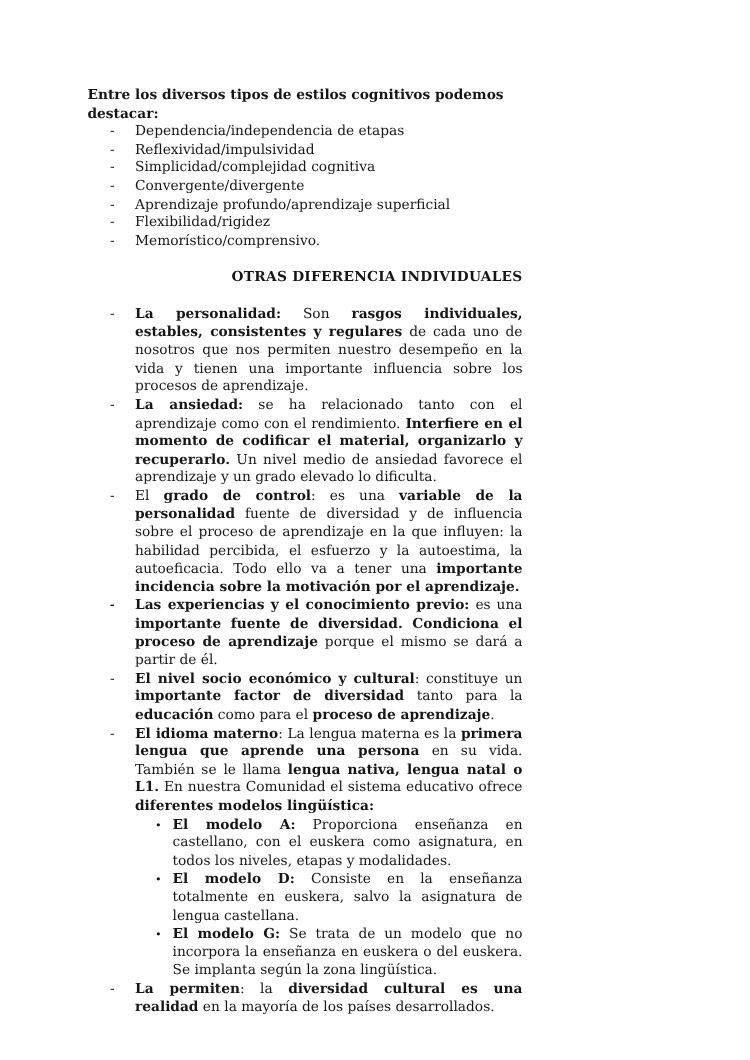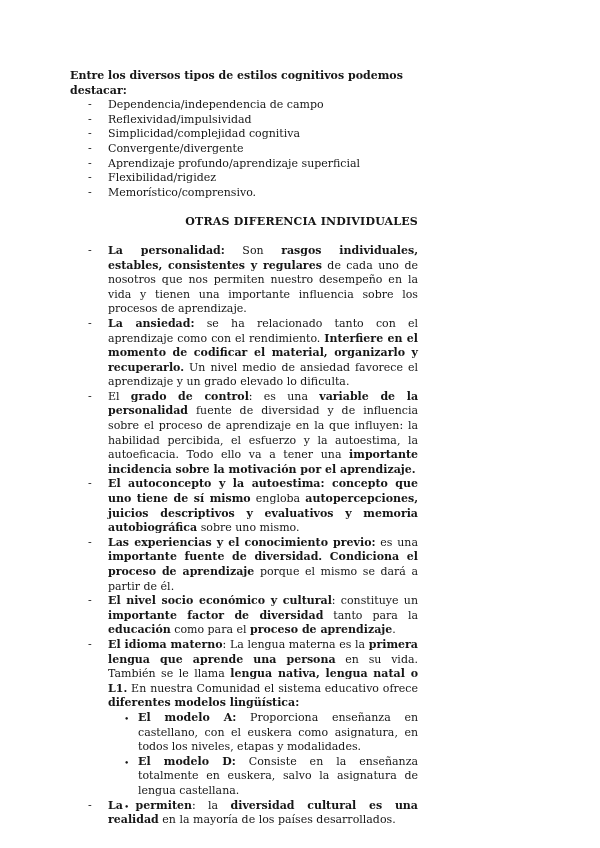--- a/index.html
+++ b/index.html
@@ -49,37 +49,37 @@
   .li.l2 .marker { left: 54px; font-size: 9px; top: 1px; }
   .li b { font-weight: bold; }
 </style>
 </head>
 <body>
 
 <div class="page">
   <p class="intro-heading">Entre los diversos tipos de estilos cognitivos podemos destacar:</p>
 
   <div class="list">
-      <div class="li l1"><span class="marker">-</span><span class="txt"><span>Dependencia/independencia de campo</span></span></div>
+      <div class="li l1"><span class="marker">-</span><span class="txt"><span>Dependencia/independencia de etapas</span></span></div>
       <div class="li l1"><span class="marker">-</span><span class="txt"><span>Reflexividad/impulsividad</span></span></div>
       <div class="li l1"><span class="marker">-</span><span class="txt"><span>Simplicidad/complejidad cognitiva</span></span></div>
       <div class="li l1"><span class="marker">-</span><span class="txt"><span>Convergente/divergente</span></span></div>
       <div class="li l1"><span class="marker">-</span><span class="txt"><span>Aprendizaje profundo/aprendizaje superficial</span></span></div>
       <div class="li l1"><span class="marker">-</span><span class="txt"><span>Flexibilidad/rigidez</span></span></div>
       <div class="li l1"><span class="marker">-</span><span class="txt"><span>Memorístico/comprensivo.</span></span></div>
     </div>
 
   <p class="section-heading">OTRAS DIFERENCIA INDIVIDUALES</p>
 
   <div class="list">
       <div class="li l1"><span class="marker">-</span><span class="txt"><b>La personalidad:</b><span> Son </span><b>rasgos individuales, estables, consistentes y regulares</b><span> de cada uno de nosotros que nos permiten nuestro desempeño en la vida y tienen una importante influencia sobre los procesos de aprendizaje.</span></span></div>
       <div class="li l1"><span class="marker">-</span><span class="txt"><b>La ansiedad:</b><span> se ha relacionado tanto con el aprendizaje como con el rendimiento. </span><b>Interfiere en el momento de codificar el material, organizarlo y recuperarlo.</b><span> Un nivel medio de ansiedad favorece el aprendizaje y un grado elevado lo dificulta.</span></span></div>
       <div class="li l1"><span class="marker">-</span><span class="txt"><span>El </span><b>grado de control</b><span>: es una </span><b>variable de la personalidad</b><span> fuente de diversidad y de influencia sobre el proceso de aprendizaje en la que influyen: la habilidad percibida, el esfuerzo y la autoestima, la autoeficacia. Todo ello va a tener una </span><b>importante incidencia sobre la motivación por el aprendizaje.</b></span></div>
-      <div class="li l1"><span class="marker">-</span><span class="txt"><b>El autoconcepto y la autoestima: concepto que uno tiene de sí mismo</b><span> engloba </span><b>autopercepciones, juicios descriptivos y evaluativos y memoria autobiográfica</b><span> sobre uno mismo.</span></span></div>
+      <div class="li l1"><span class="marker">-</span></div>
       <div class="li l1"><span class="marker">-</span><span class="txt"><b>Las experiencias y el conocimiento previo:</b><span> es una </span><b>importante fuente de diversidad. Condiciona el proceso de aprendizaje</b><span> porque el mismo se dará a partir de él.</span></span></div>
       <div class="li l1"><span class="marker">-</span><span class="txt"><b>El nivel socio económico y cultural</b><span>: constituye un </span><b>importante factor de diversidad</b><span> tanto para la </span><b>educación</b><span> como para el </span><b>proceso de aprendizaje</b><span>.</span></span></div>
       <div class="li l1"><span class="marker">-</span><span class="txt"><b>El idioma materno</b><span>: La lengua materna es la </span><b>primera lengua que aprende una persona</b><span> en su vida. También se le llama </span><b>lengua nativa, lengua natal o L1.</b><span> En nuestra Comunidad el sistema educativo ofrece </span><b>diferentes modelos lingüística:</b></span></div>
       <div class="li l2"><span class="marker">•</span><span class="txt"><b>El modelo A:</b><span> Proporciona enseñanza en castellano, con el euskera como asignatura, en todos los niveles, etapas y modalidades.</span></span></div>
       <div class="li l2"><span class="marker">•</span><span class="txt"><b>El modelo D:</b><span> Consiste en la enseñanza totalmente en euskera, salvo la asignatura de lengua castellana.</span></span></div>
-      <div class="li l2"><span class="marker">•</span></div>
+      <div class="li l2"><span class="marker">•</span><span class="txt"><b>El modelo G:</b><span> Se trata de un modelo que no incorpora la enseñanza en euskera o del euskera. Se implanta según la zona lingüística.</span></span></div>
       <div class="li l1"><span class="marker">-</span><span class="txt"><b>La permiten</b><span>: la </span><b>diversidad cultural es una realidad</b><span> en la mayoría de los países desarrollados.</span></span></div>
     </div>
 </div>
 
 </body></html>

